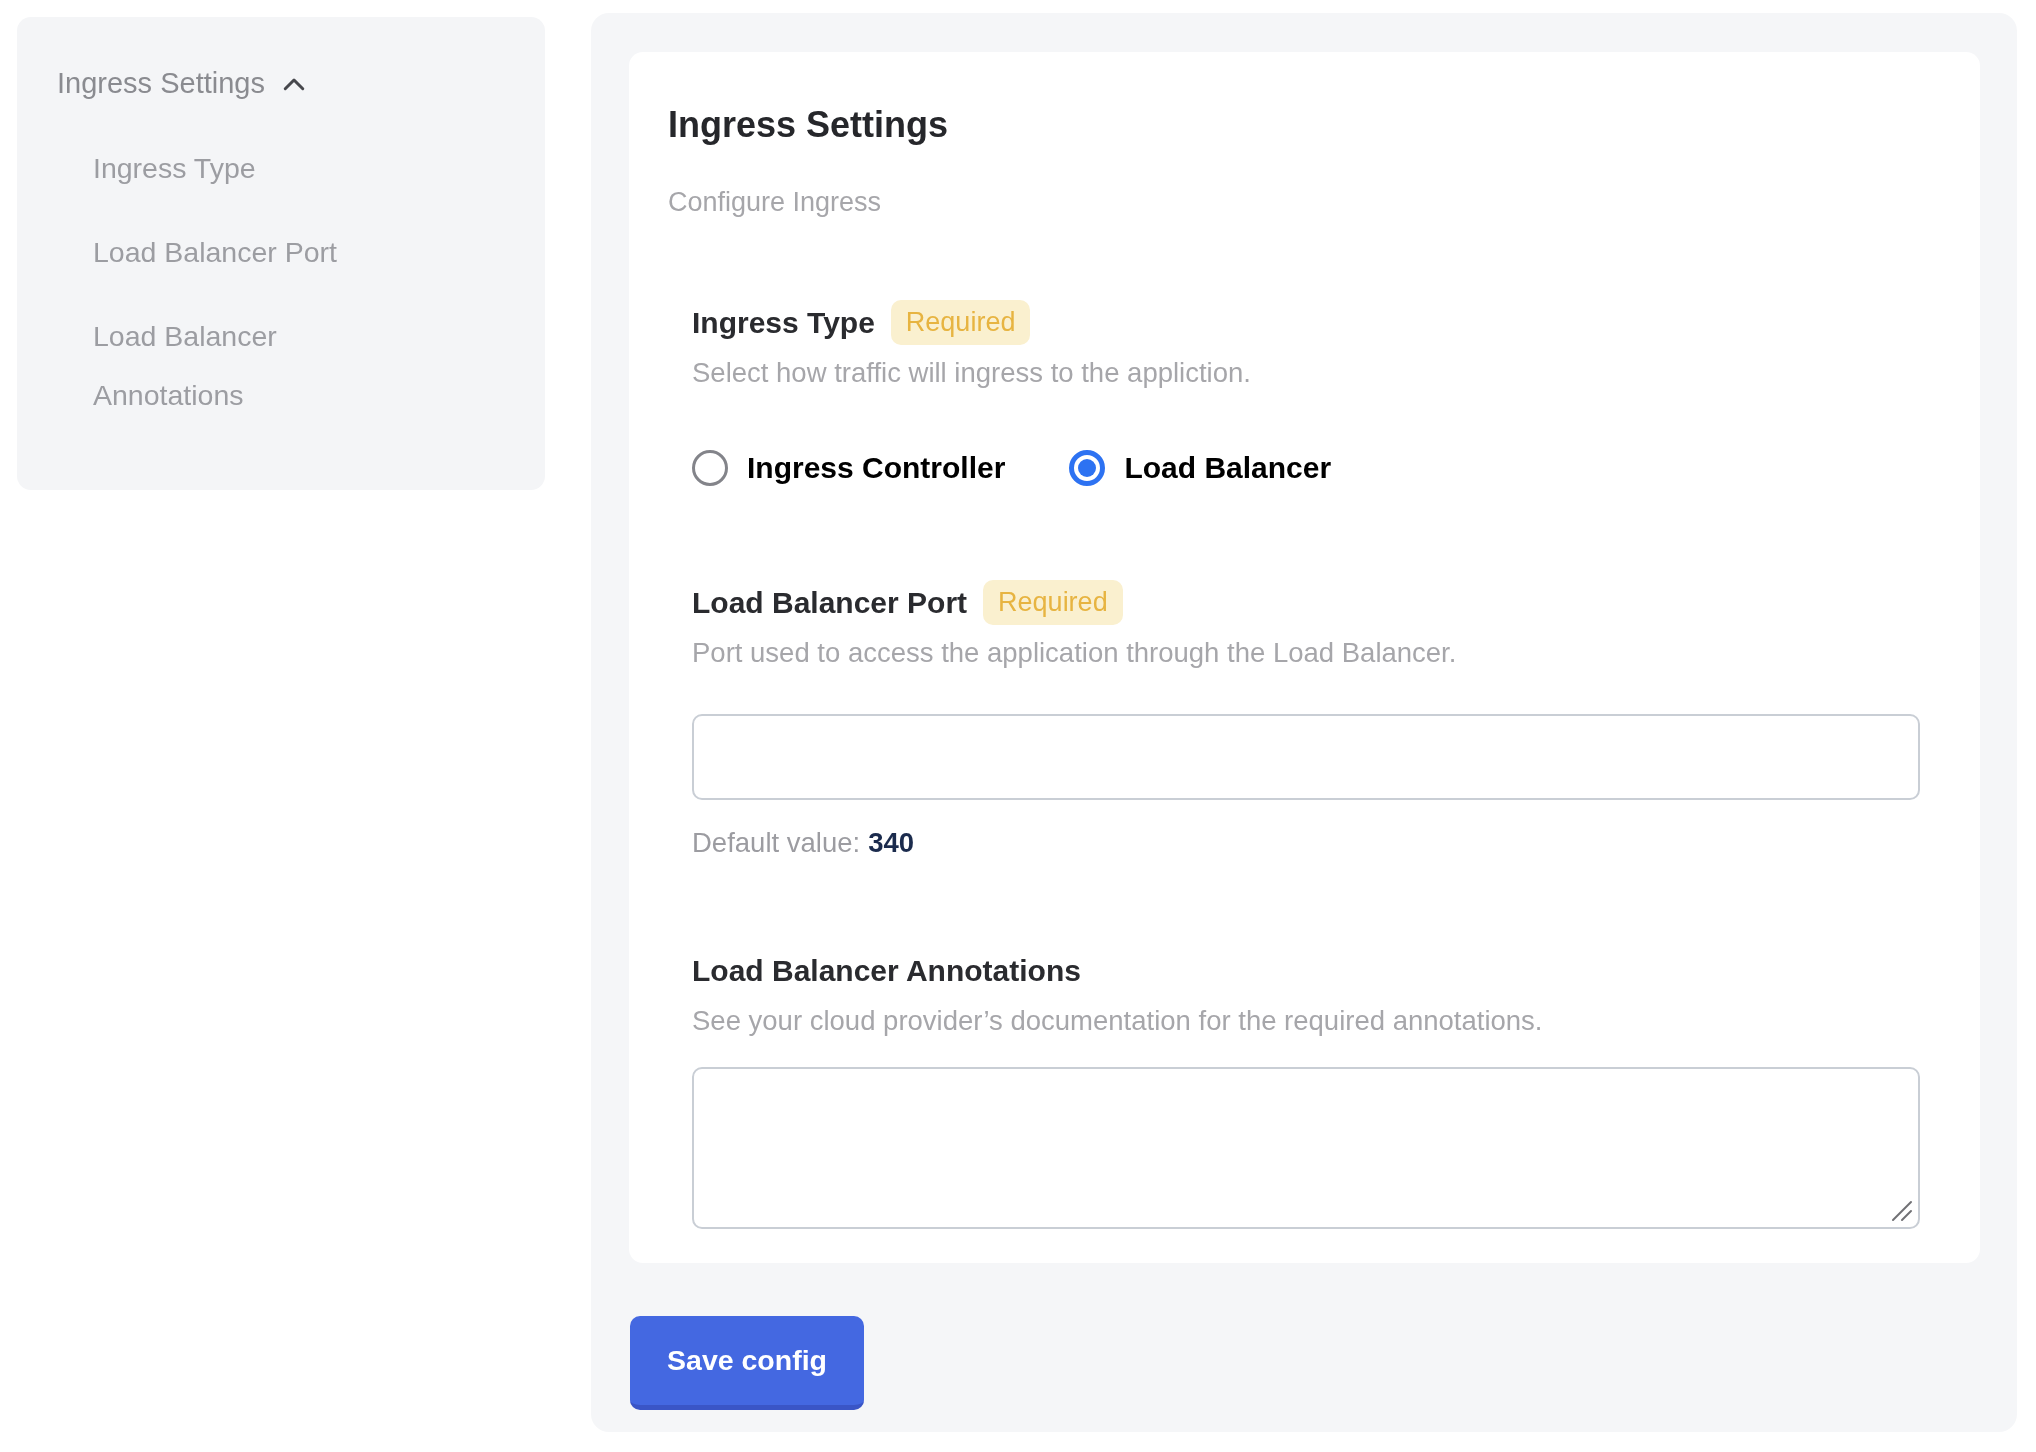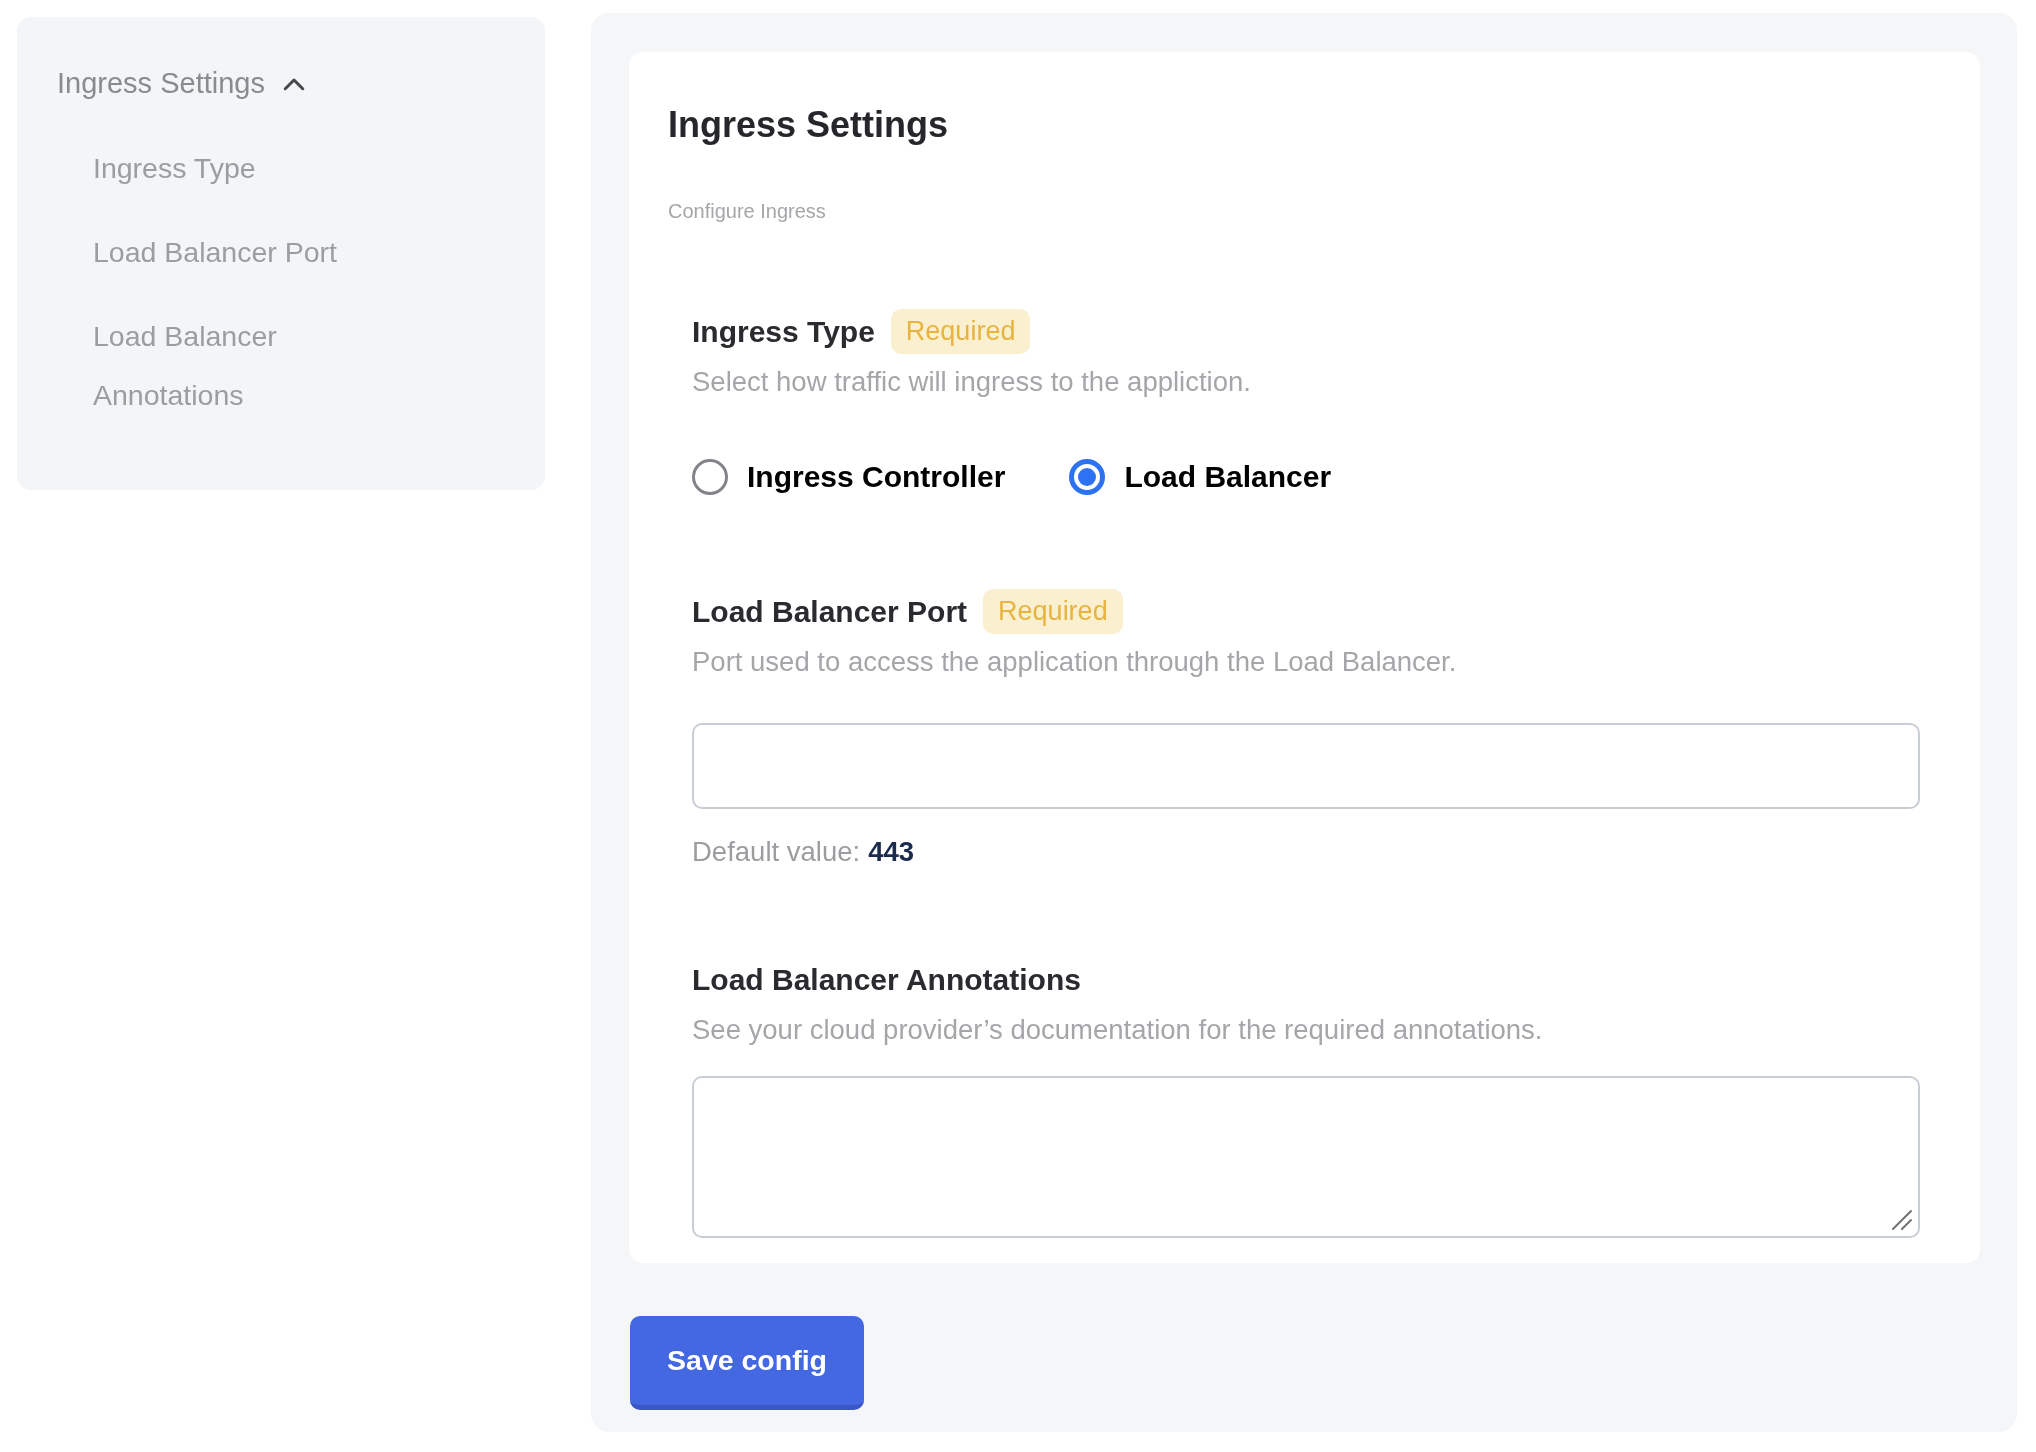--- a/index.html
+++ b/index.html
@@ -21,21 +21,21 @@
   
   .panel {
     position:absolute; left:591px; top:13px; width:1426px; height:1419px;
     background:#F5F6F8; border-radius:18px;
   }
   .card {
     position:absolute; left:38px; top:39px; width:1351px; height:1211px;
     background:#ffffff; border-radius:14px; padding:50px 60px 0 39px;
   }
   .card h1 { font-size:36px; font-weight:700; color:#26272B; line-height:46px; }
-  .subtitle { margin-top:43px; font-size:20px; color:#A6A6AA; line-height:40px; }
+  .subtitle { margin-top:34px; font-size:27px; color:#A6A6AA; line-height:40px; }
   .sections { margin-left:24px; width:1228px; }
   .section-ingress-type { margin-top:78px; }
   .section-lb-port { margin-top:94px; }
   .section-lb-annotations { margin-top:90px; }
 
   .field-label-row { display:flex; align-items:center; gap:16px; }
   .field-label { font-size:30px; font-weight:700; color:#2A2B2F; line-height:44px; }
   .badge { background:#FAF0CF; color:#E7B441; font-size:27px; line-height:27px;
            padding:9px 15px; border-radius:10px; }
   .field-desc { margin-top:8px; font-size:27.5px; color:#A6A6AA; line-height:40px; }
@@ -112,21 +112,21 @@
       </div>
 
       <div class="section-lb-port">
         <div class="field-label-row">
           <span class="field-label">Load Balancer Port</span>
           <span class="badge">Required</span>
         </div>
         <div class="field-desc">Port used to access the application through the Load Balancer.</div>
         <input class="text-input" type="text" value="" style="">
         <div class="default-line">
-          <span>Default value:</span><span class="default-value">443</span>
+          <span>Default value:</span><span class="default-value">340</span>
         </div>
       </div>
 
       <div class="section-lb-annotations">
         <div class="field-label-row">
           <span class="field-label">Load Balancer Annotations</span>
         </div>
         <div class="field-desc">See your cloud provider’s documentation for the required annotations.</div>
         <div class="textarea-wrap">
           <textarea class="annotations-textarea" style=""></textarea>

